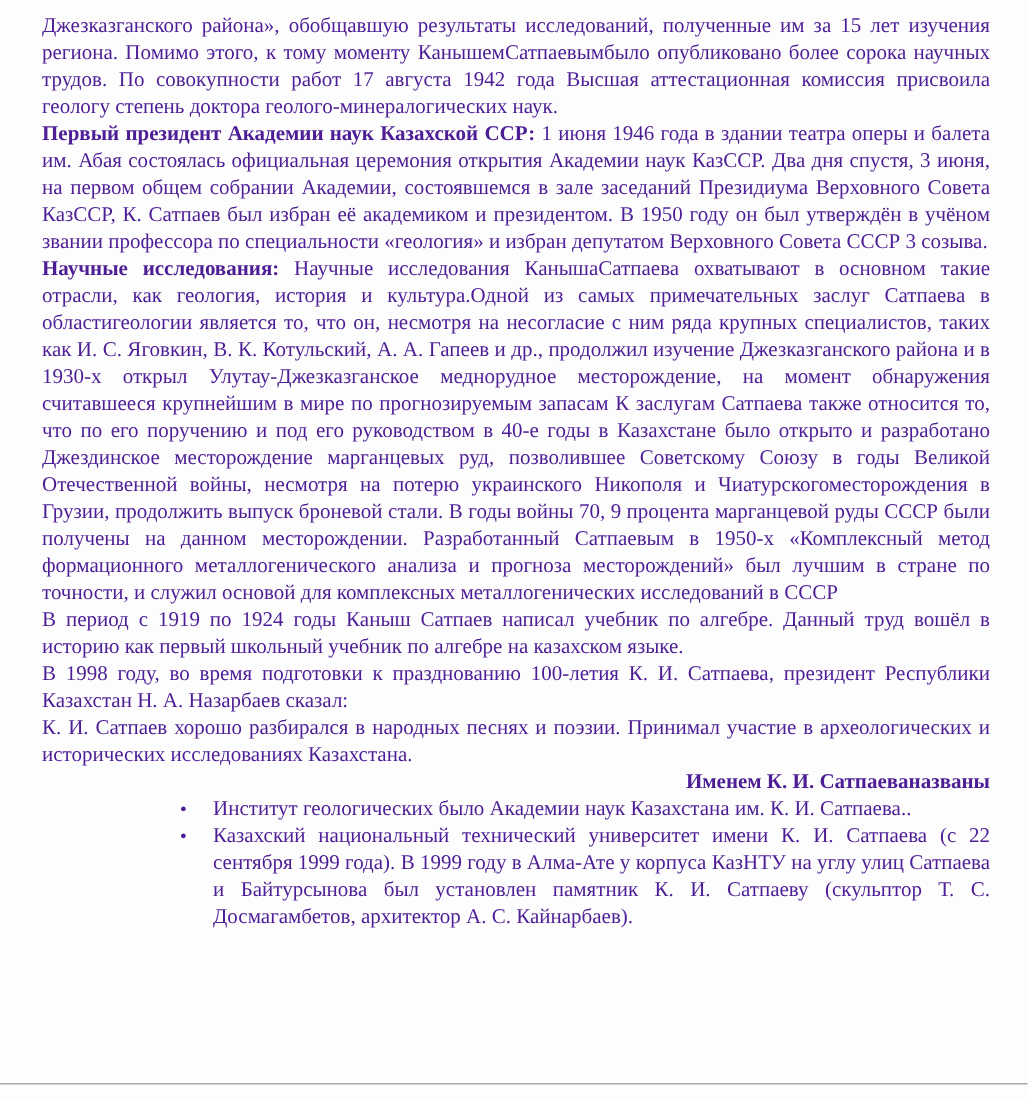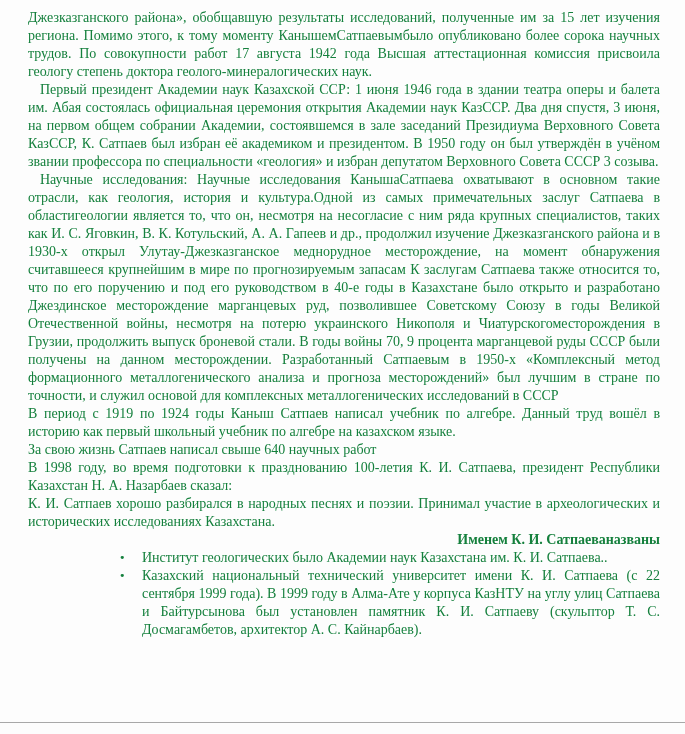--- a/index.html
+++ b/index.html
@@ -10,27 +10,27 @@
     overflow: hidden;
     background: #fdfdfd;
     font-family: "Liberation Serif", "DejaVu Serif", serif;
   }
   .page {
     position: absolute;
     top: 0; left: 0;
     width: 685px;
     box-sizing: border-box;
     padding: 9px 25px 0 28px;
-    color: #15803d;
+    color: #4c1d95;
     font-size: 14px;
     line-height: 18px;
     text-align: justify;
   }
   .para { margin: 0; }
-  .lead { font-weight: normal; margin-left: 12px; }
+  .lead { font-weight: bold; }
   .heading { margin: 0; font-weight: bold; text-align: right; }
   ul.bullets {
     margin: 0 0 0 114px;
     padding: 0;
     list-style: none;
   }
   ul.bullets li {
     position: relative;
     text-align: justify;
   }
@@ -57,21 +57,20 @@
 <div class="page">
 
   <p class="para">Джезказганского района», обобщавшую результаты исследований, полученные им за 15 лет изучения региона. Помимо этого, к тому моменту КанышемСатпаевымбыло опубликовано более сорока научных трудов. По совокупности работ 17 августа 1942 года Высшая аттестационная комиссия присвоила геологу степень доктора геолого-минералогических наук.</p>
 
   <p class="para"><b class="lead">Первый президент Академии наук Казахской ССР:</b><span> 1 июня 1946 года в здании театра оперы и балета им. Абая состоялась официальная церемония открытия Академии наук КазССР. Два дня спустя, 3 июня, на первом общем собрании Академии, состоявшемся в зале заседаний Президиума Верховного Совета КазССР, К. Сатпаев был избран её академиком и президентом. В 1950 году он был утверждён в учёном звании профессора по специальности «геология» и избран депутатом Верховного Совета СССР 3 созыва.</span></p>
 
   <p class="para"><b class="lead">Научные исследования:</b><span> Научные исследования КанышаСатпаева охватывают в основном такие отрасли, как геология, история и культура.Одной из самых примечательных заслуг Сатпаева в областигеологии является то, что он, несмотря на несогласие с ним ряда крупных специалистов, таких как И. С. Яговкин, В. К. Котульский, А. А. Гапеев и др., продолжил изучение Джезказганского района и в 1930-х открыл Улутау-Джезказганское меднорудное месторождение, на момент обнаружения считавшееся крупнейшим в мире по прогнозируемым запасам К заслугам Сатпаева также относится то, что по его поручению и под его руководством в 40-е годы в Казахстане было открыто и разработано Джездинское месторождение марганцевых руд, позволившее Советскому Союзу в годы Великой Отечественной войны, несмотря на потерю украинского Никополя и Чиатурскогоместорождения в Грузии, продолжить выпуск броневой стали. В годы войны 70, 9 процента марганцевой руды СССР были получены на данном месторождении. Разработанный Сатпаевым в 1950-х «Комплексный метод формационного металлогенического анализа и прогноза месторождений» был лучшим в стране по точности, и служил основой для комплексных металлогенических исследований в СССР</span></p>
 
   <p class="para">В период с 1919 по 1924 годы Каныш Сатпаев написал учебник по алгебре. Данный труд вошёл в историю как первый школьный учебник по алгебре на казахском языке.</p>
 
-  <p class="para">За свою жизнь Сатпаев написал свыше 640 научных работ</p>
 
   <p class="para">В 1998 году, во время подготовки к празднованию 100-летия К. И. Сатпаева, президент Республики Казахстан Н. А. Назарбаев сказал:</p>
 
 
   <p class="para">К. И. Сатпаев хорошо разбирался в народных песнях и поэзии. Принимал участие в археологических и исторических исследованиях Казахстана.</p>
 
   <p class="heading">Именем К. И. Сатпаеваназваны</p>
 
   <ul class="bullets">
     <li>

